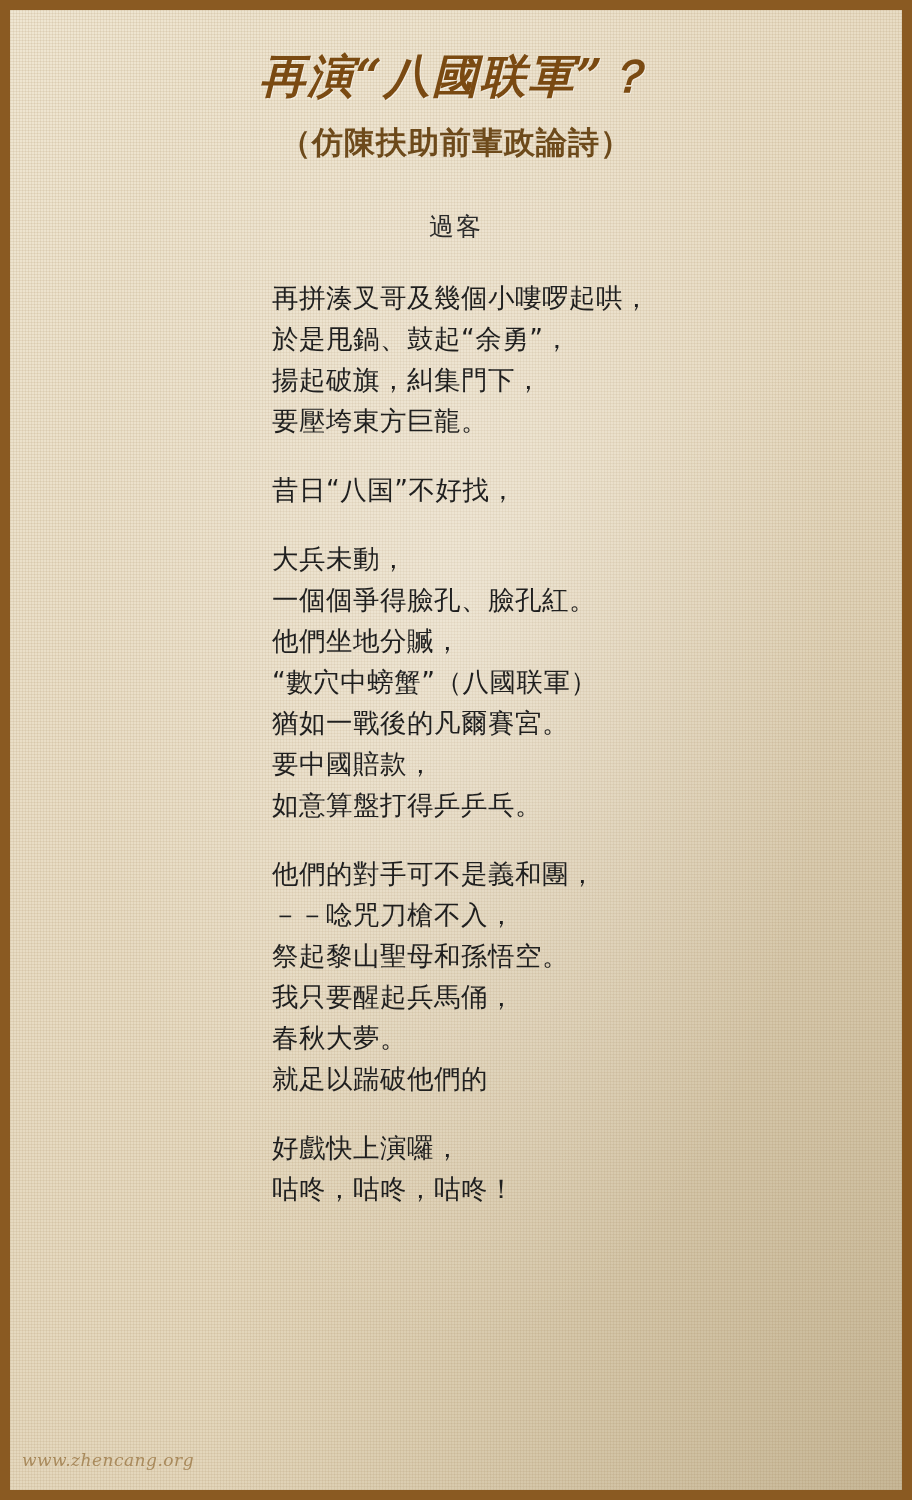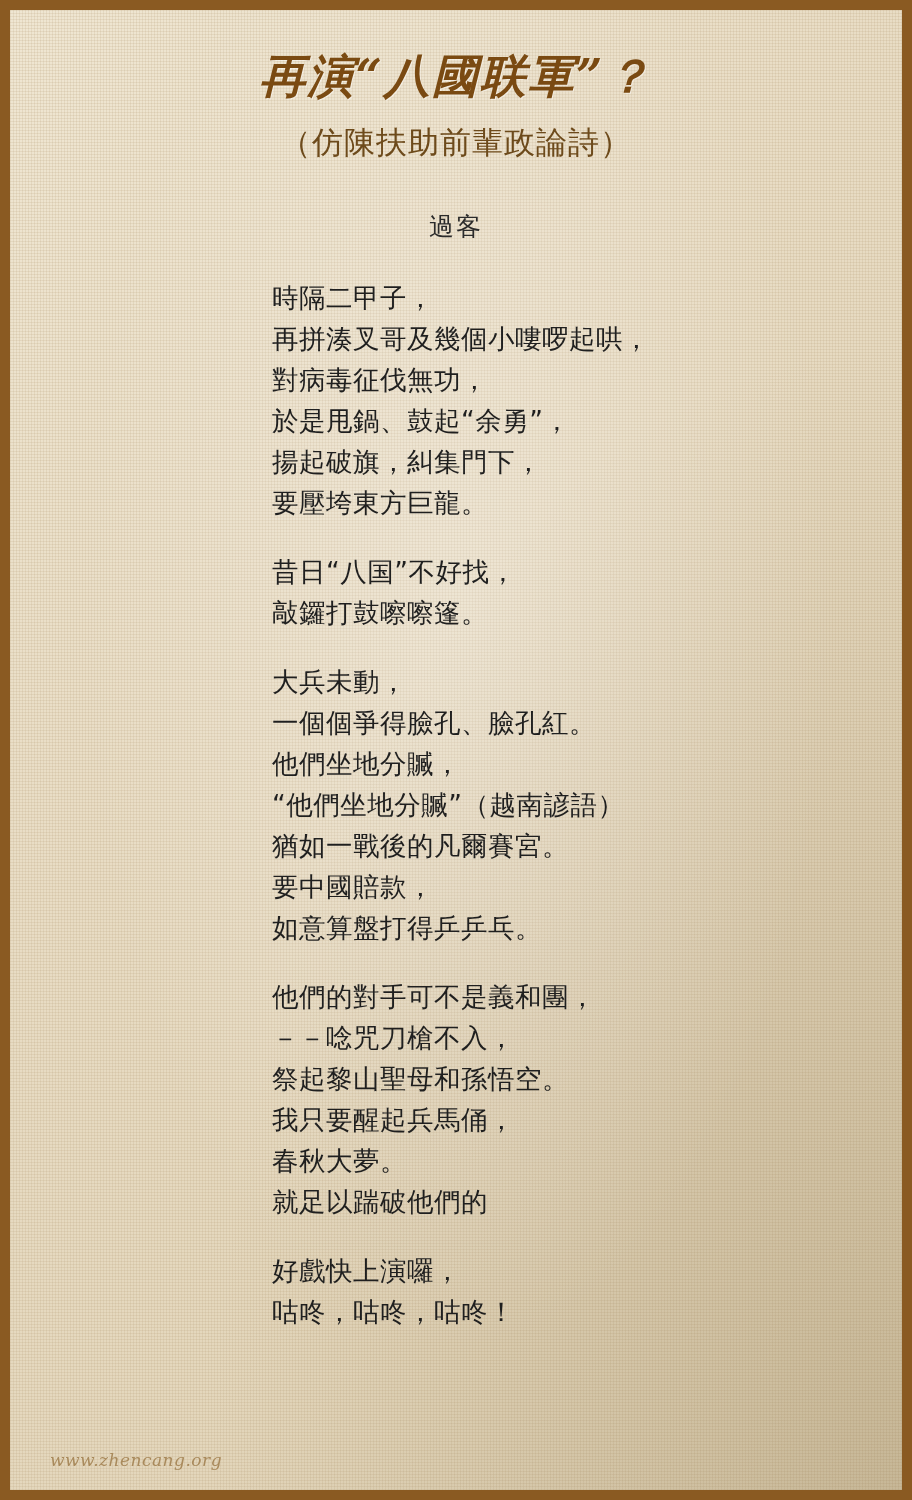--- a/index.html
+++ b/index.html
@@ -49,21 +49,21 @@
     font-size: 46px;
     letter-spacing: 2px;
     color: #7a4a12;
     text-shadow: 1px 1px 0 rgba(255,255,255,0.45);
     font-style: italic;
   }
   .subtitle {
     text-align: center;
     margin: 14px 0 0 0;
     font-family: "DejaVu Serif", serif;
-    font-weight: normal;
+    font-weight: bold;
     font-size: 31px;
     color: #6d4a1b;
     letter-spacing: 1px;
   }
   .author {
     text-align: center;
     margin: 46px 0 0 0;
     font-family: "DejaVu Sans", sans-serif;
     font-size: 25px;
     color: #2b2b2b;
@@ -79,21 +79,21 @@
     letter-spacing: 0.5px;
   }
   .stanza {
     margin: 0 0 28px 0;
   }
   .line {
     white-space: pre;
   }
   .watermark {
     position: absolute;
-    left: 40px;
+    left: 12px;
     bottom: 20px;
     z-index: 3;
     font-family: "DejaVu Serif", serif;
     font-style: italic;
     font-size: 17px;
     color: #a98a5c;
     letter-spacing: 0.5px;
   }
 </style>
 </head>
@@ -102,38 +102,35 @@
 <div class="page">
   <div class="inner">
 
     <h1 class="title">再演“八國联軍”？</h1>
     <div class="subtitle">（仿陳扶助前輩政論詩）</div>
     <div class="author">過客</div>
 
     <div class="poem">
 
       <div class="stanza">
-        <div class="line">時隔二甲子，</div>
         <div class="line">再拼湊叉哥及幾個小嘍啰起哄，</div>
-        <div class="line">對病毒征伐無功，</div>
         <div class="line">於是甩鍋、鼓起“余勇”，</div>
         <div class="line">揚起破旗，糾集門下，</div>
         <div class="line">要壓垮東方巨龍。</div>
       </div>
 
       <div class="stanza">
         <div class="line">昔日“八国”不好找，</div>
-        <div class="line">敲鑼打鼓嚓嚓篷。</div>
       </div>
 
       <div class="stanza">
         <div class="line">大兵未動，</div>
         <div class="line">一個個爭得臉孔、臉孔紅。</div>
         <div class="line">他們坐地分贓，</div>
-        <div class="line">“他們坐地分贓”（越南諺語）</div>
+        <div class="line">“數穴中螃蟹”（八國联軍）</div>
         <div class="line">猶如一戰後的凡爾賽宮。</div>
         <div class="line">要中國賠款，</div>
         <div class="line">如意算盤打得乒乒乓。</div>
       </div>
 
       <div class="stanza">
         <div class="line">他們的對手可不是義和團，</div>
         <div class="line">－－唸咒刀槍不入，</div>
         <div class="line">祭起黎山聖母和孫悟空。</div>
         <div class="line">我只要醒起兵馬俑，</div>

